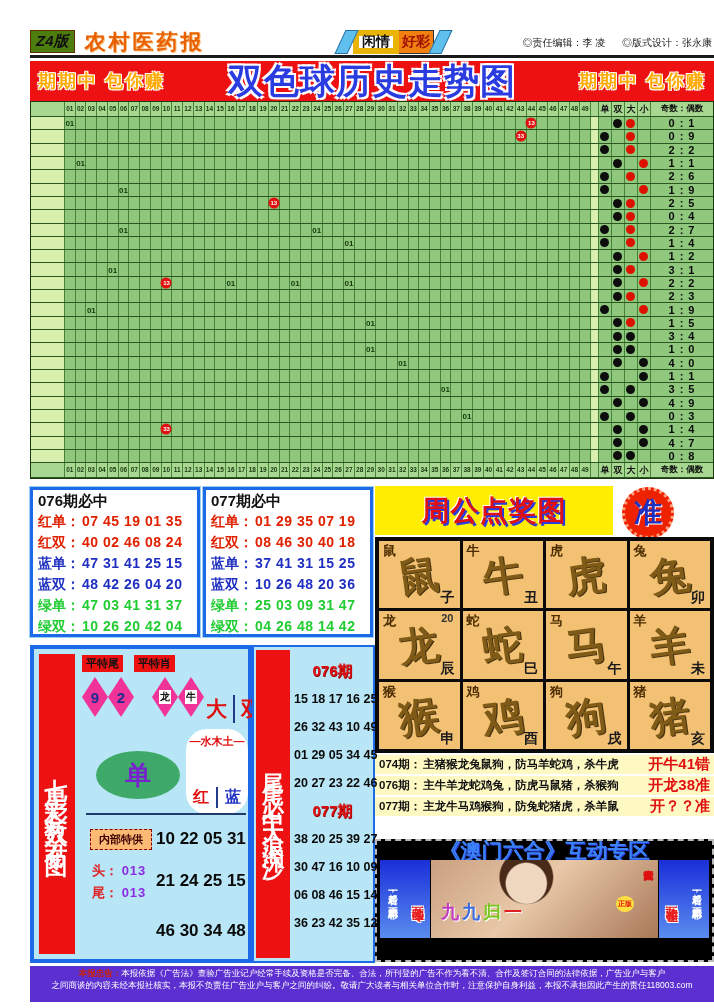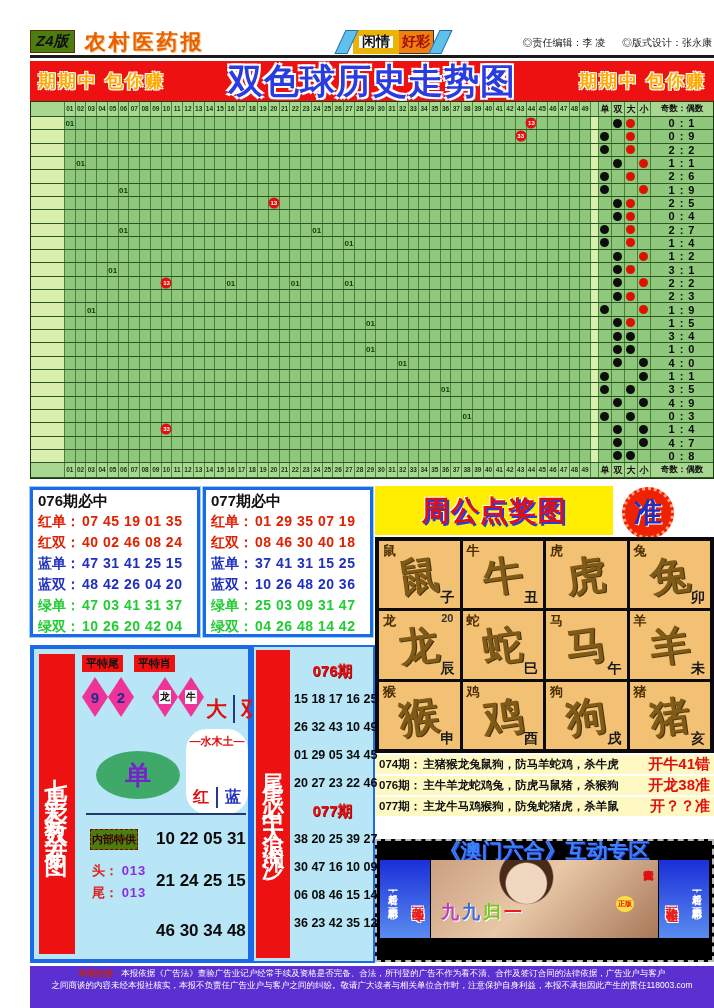--- a/index.html
+++ b/index.html
@@ -141,39 +141,39 @@
   .q-wx { text-align:center; color:#e01010; font-weight:900; font-size:11px; margin-top:5px; }
   .q-wx::before, .q-wx::after { content:"—"; color:#e01010; }
   .q-hl { position:absolute; left:0; right:0; bottom:6px; display:flex; justify-content:center; }
   .q-hl span { font-weight:900; font-size:16px; padding:0 7px; }
   .q-hl span:first-child { color:#e01010; border-right:2px solid #223a8a; }
   .q-hl span:last-child { color:#1f2fc0; }
   .q-ellipse { position:absolute; background:#3fa96a; border-radius:50%; display:flex;
                align-items:center; justify-content:center; }
   .q-ellipse span { color:#7722cc; font-weight:900; font-size:26px; }
   .q-line { position:absolute; height:2px; background:#223a6a; }
-  .q-neibu { position:absolute; background:#4d7c0f; color:#3a0000; font-size:11px; font-weight:900;
-             padding:2px 1px; border:1px dashed #800; }
+  .q-neibu { position:absolute; background:#fdba74; color:#3a0000; font-size:11px; font-weight:900;
+             padding:2px 8px; border:1px dashed #800; }
   .q-nums { position:absolute; color:#0a0a0a; font-weight:900; font-size:17px; white-space:nowrap; }
   .q-ht { position:absolute; font-size:13px; font-weight:900; }
   .q-ht .lab { color:#e02020; } .q-ht .val { color:#8a2be2; letter-spacing:1px; }
 
   
   .ww { position:absolute; left:252px; top:645px; width:123px; height:318px; background:#b8e6f6;
         border:2px solid #1d6ae8; }
   .ww-bar { position:absolute; left:2px; top:3px; width:34px; height:308px; background:#ee1111;
             display:flex; align-items:center; justify-content:center; }
   .ww-bar .vbar-txt { font-size:22px; letter-spacing:12px; }
   .ww-list { position:absolute; left:40px; top:10px; right:2px; }
   .wperiod { color:#e01010; font-weight:900; font-size:15px; line-height:28px; text-align:center;
              text-shadow:0.5px 0.5px 0 #800; }
   .wnums { color:#0a0a0a; font-weight:900; font-size:12.5px; line-height:28px; white-space:nowrap; }
 
   
-  .pfooter { position:absolute; left:30px; top:966px; width:684px; height:42px; background:#5b2fd0;
+  .pfooter { position:absolute; left:30px; top:966px; width:684px; height:36px; background:#5b2fd0;
              color:#fff; font-size:8.5px; line-height:12px; text-align:center; padding:1px 6px; }
   .f-lead { color:#cc2200; font-weight:bold; }
 </style>
 </head>
 <body>
 
 <div class="page">
 
   <div class="hdr">
     <span class="ed-box">Z4版</span>

